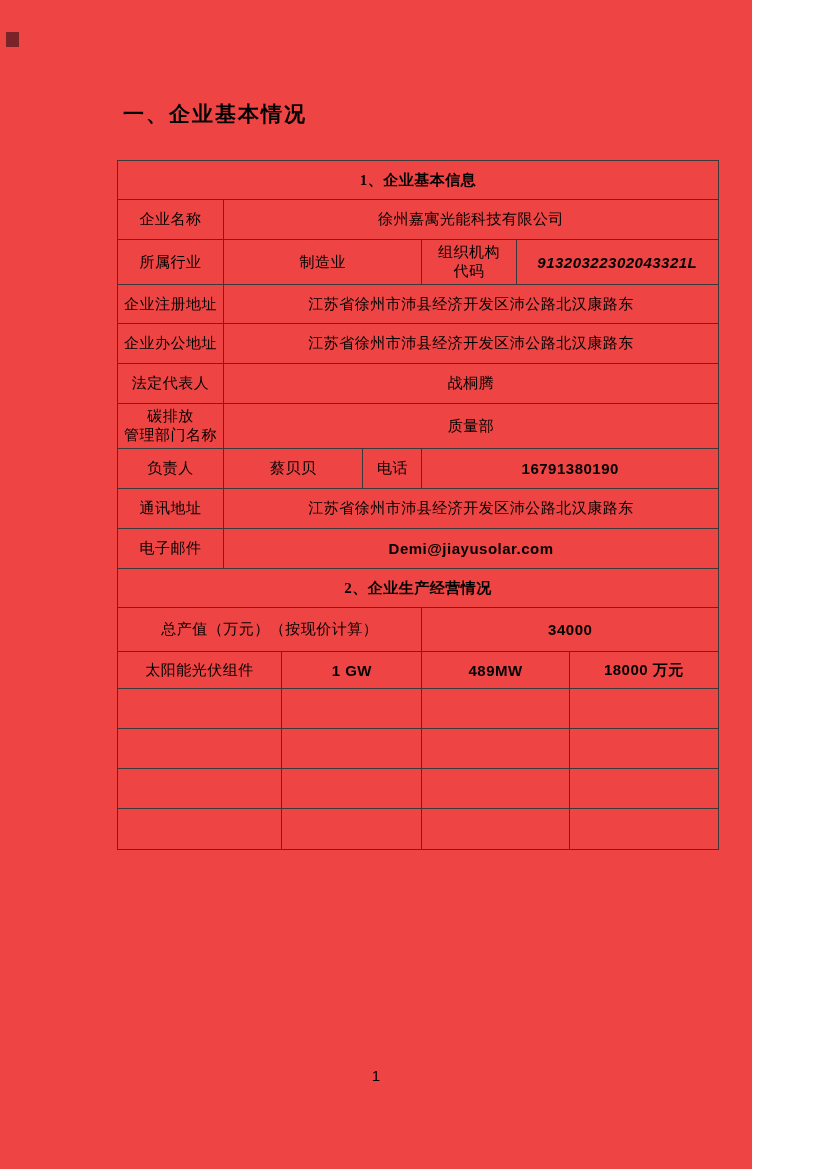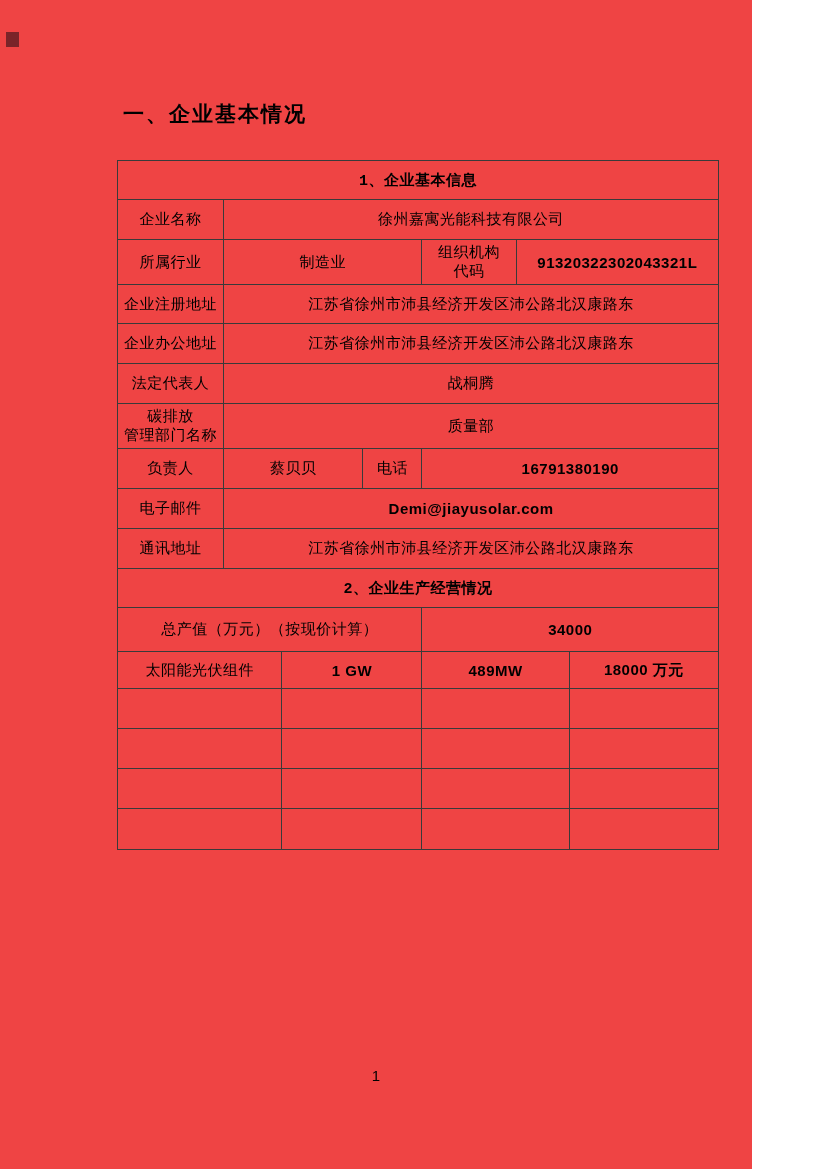--- a/index.html
+++ b/index.html
@@ -17,29 +17,29 @@
   table.main{
     position:absolute;left:117px;top:160px;width:602px;
     border-collapse:collapse;table-layout:fixed;
   }
   table.main td{
     border:1px solid #3a3a3a;padding:0;text-align:center;vertical-align:middle;
     font-size:15px;letter-spacing:0.5px;color:#000000;overflow:hidden;
   }
   td.sec{
     text-align:left;padding-left:9px;
-    font-family:Liberation Mono, monospace;font-weight:bold;font-size:15px;
+    font-family:Liberation Serif, serif;font-weight:bold;font-size:15px;
   }
   td.pre{white-space:pre-line;line-height:1.3;}
   td.num{
     font-family:"Liberation Sans","DejaVu Sans",sans-serif;font-weight:bold;letter-spacing:0;
   }
   td.code{
     font-family:"Liberation Sans","DejaVu Sans",sans-serif;font-weight:bold;
-    font-size:18px;letter-spacing:0;
+    font-size:18px;letter-spacing:0;font-style:italic;
   }
   .page-num{
     position:absolute;left:0;right:0;top:1067px;text-align:center;
     font-family:"Liberation Sans","DejaVu Sans",sans-serif;font-size:15px;color:#000000;
   }
 </style>
 </head>
 <body>
 
 <div class="page">
@@ -99,27 +99,27 @@
     </tr>
 
     <tr style="height:40px">
       <td>负责人</td>
       <td colspan="2">蔡贝贝</td>
       <td>电话</td>
       <td class="num" colspan="3">16791380190</td>
     </tr>
 
     <tr style="height:40px">
-      <td>电子邮件</td>
-      <td class="num" colspan="6">Demi@jiayusolar.com</td>
+      <td>通讯地址</td>
+      <td colspan="6">江苏省徐州市沛县经济开发区沛公路北汉康路东</td>
     </tr>
 
     <tr style="height:40px">
-      <td>通讯地址</td>
-      <td colspan="6">江苏省徐州市沛县经济开发区沛公路北汉康路东</td>
+      <td>电子邮件</td>
+      <td class="num" colspan="6">Demi@jiayusolar.com</td>
     </tr>
 
     <tr style="height:39px">
       <td class="sec" colspan="7">2、企业生产经营情况</td>
     </tr>
 
     <tr style="height:44px">
       <td colspan="4">总产值（万元）（按现价计算）</td>
       <td class="num" colspan="3">34000</td>
     </tr>

